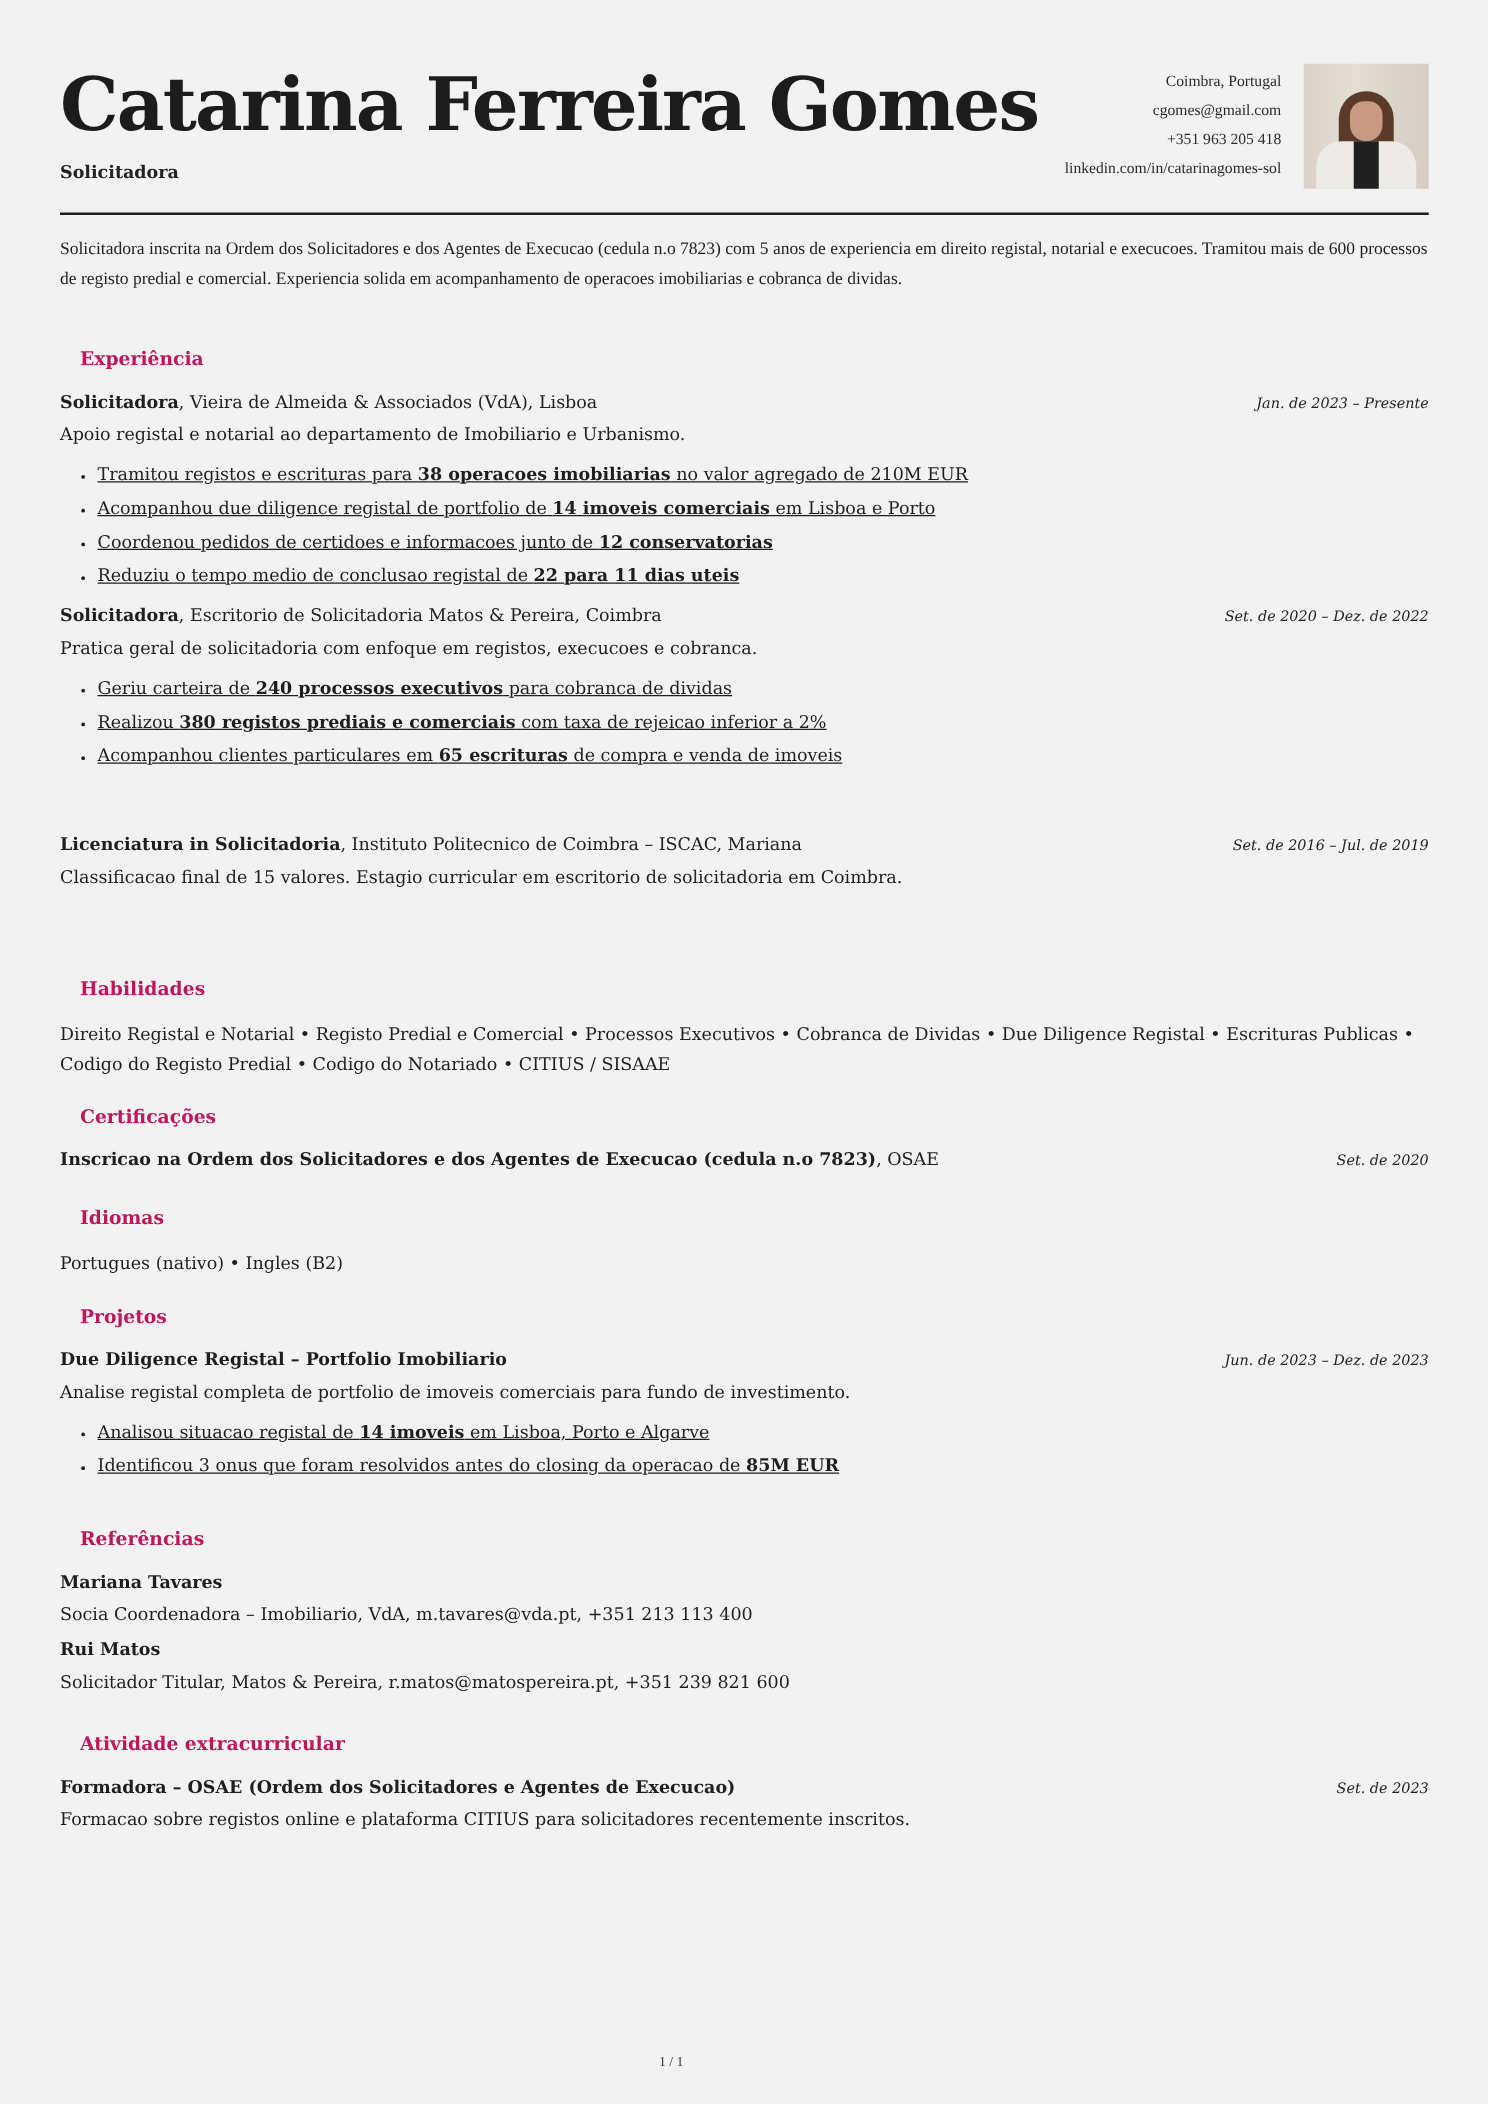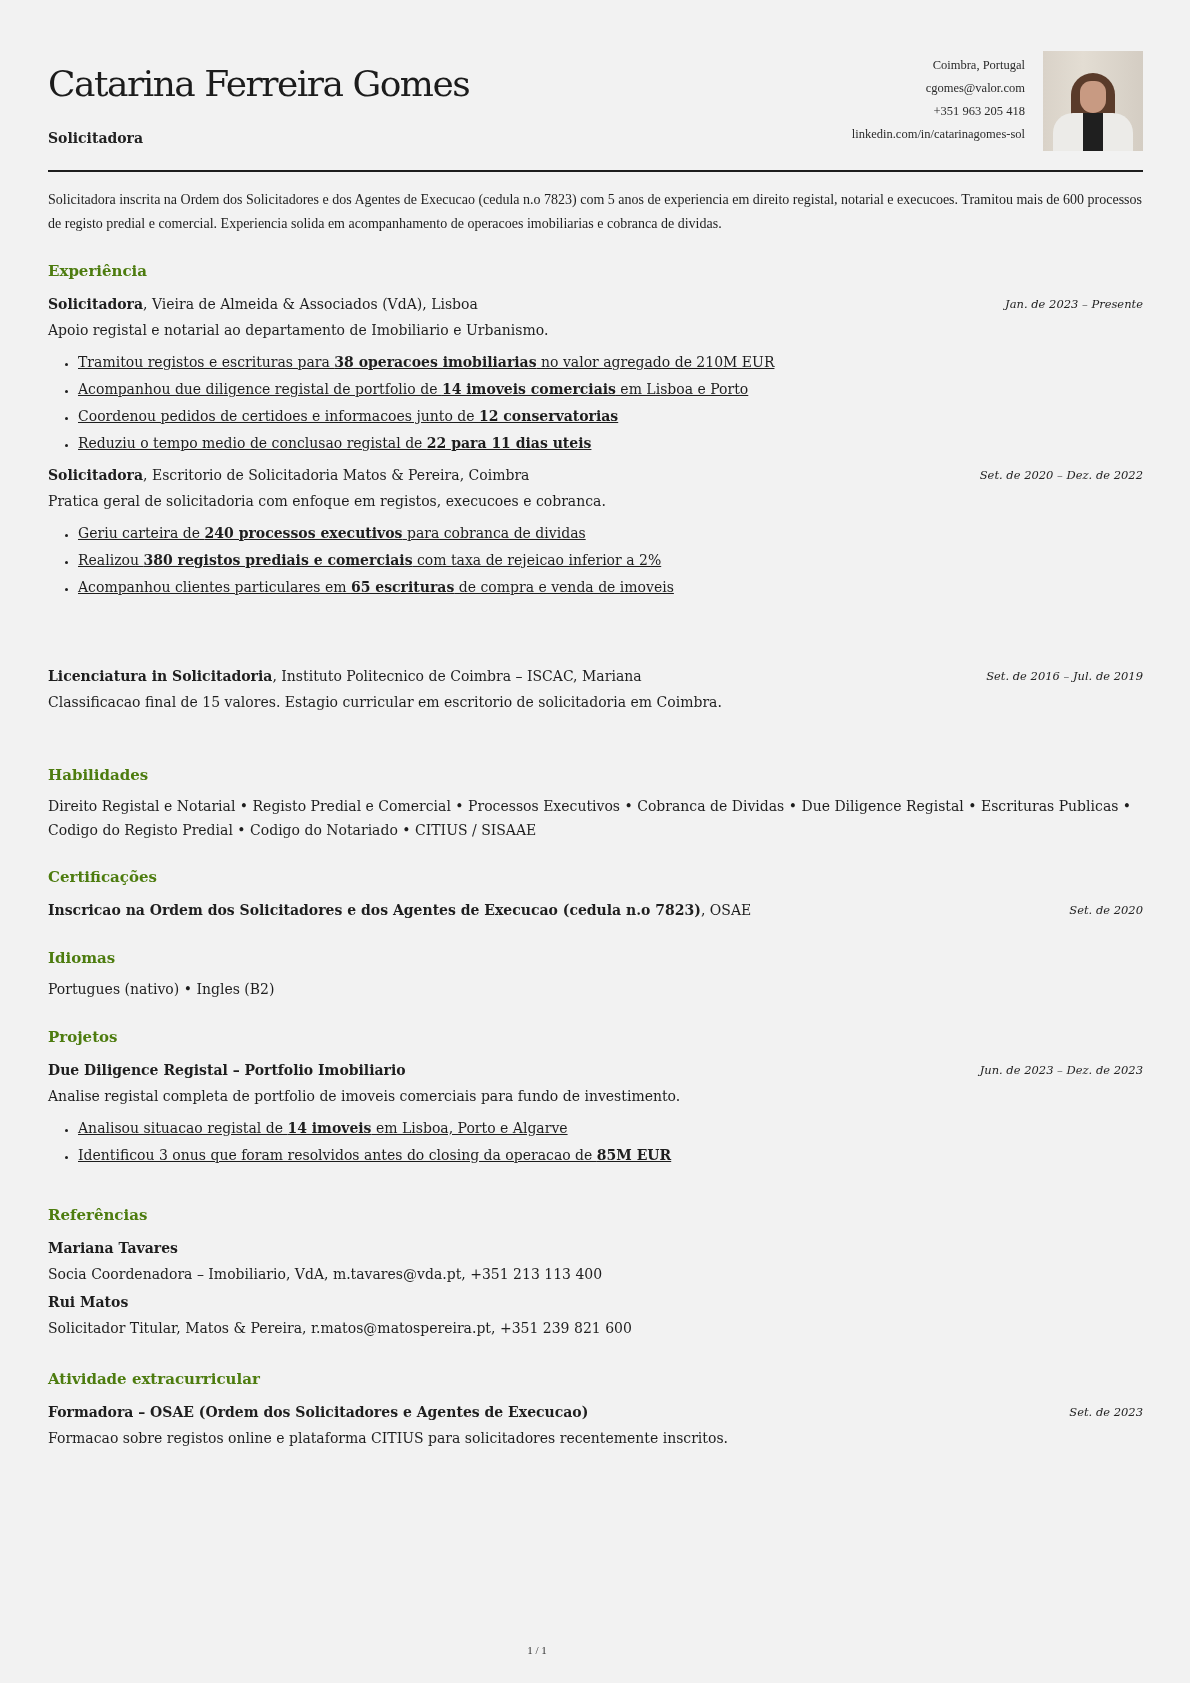--- a/index.html
+++ b/index.html
@@ -9,21 +9,21 @@
     color: #1e1e1e;
     font-family: "DejaVu Serif", "Liberation Serif", serif;
     position: relative;
     overflow: hidden;
   }
   .page { position: absolute; left: 48px; top: 0; width: 1095px; }
   .header { position: relative; height: 172px; }
   .name {
     position: absolute; left: 0; top: 52px;
     font-family: "DejaVu Serif", serif;
-    font-weight: normal; font-size: 36px; letter-spacing: -1.5px;
+    font-weight: bold; font-size: 59px; letter-spacing: -1.5px;
     line-height: 64px; color: #1c1c1c; white-space: nowrap;
   }
   .title {
     position: absolute; left: 0; top: 130px;
     font-weight: bold; font-size: 14px; color: #222;
   }
   .contact {
     position: absolute; right: 118px; top: 54px;
     text-align: right; font-size: 12.5px; line-height: 23px; color: #2a2a2a;
     font-family: "Liberation Serif", serif;
@@ -51,21 +51,21 @@
   .photo .shirt {
     position: absolute; left: 40px; top: 62px; width: 20px; height: 40px;
     background: #1f1f1f;
   }
   .rule { position: absolute; left: 0; top: 170px; width: 1095px; height: 2px; background: #1e1e1e; }
 
   .body { position: absolute; left: 0; top: 188px; width: 1095px; font-family: "Liberation Serif", serif; }
   .summary { font-size: 14px; line-height: 24px; margin: 0; }
   h2 {
     font-family: "DejaVu Serif", serif;
-    font-weight: bold; font-size: 15px; margin: 0; color: #4d7c0f;
+    font-weight: bold; font-size: 15px; margin: 16px; color: #be185d;
   }
   .section { position: absolute; left: 0; width: 1095px; }
   .entry-head { position: relative; font-size: 14px; line-height: 20px; }
   .entry-head b { font-weight: bold; }
   .date {
     position: absolute; right: 0; top: 0;
     font-style: italic; font-size: 11.5px; color: #222;
   }
   .desc { font-size: 14px; line-height: 20px; margin-top: 6px; }
   ul { margin: 12px 0 0 0; padding-left: 30px; }
@@ -79,21 +79,21 @@
 </style>
 </head>
 <body>
 
 <div class="page">
   <div class="header">
     <div class="name">Catarina Ferreira Gomes</div>
     <div class="title">Solicitadora</div>
     <div class="contact">
       <div>Coimbra, Portugal</div>
-      <div>cgomes@valor.com</div>
+      <div>cgomes@gmail.com</div>
       <div>+351 963 205 418</div>
       <div>linkedin.com/in/catarinagomes-sol</div>
     </div>
     <div class="photo">
       <div class="hair"></div>
       <div class="face"></div>
       <div class="jacket"></div>
       <div class="shirt"></div>
     </div>
     <div class="rule"></div>

